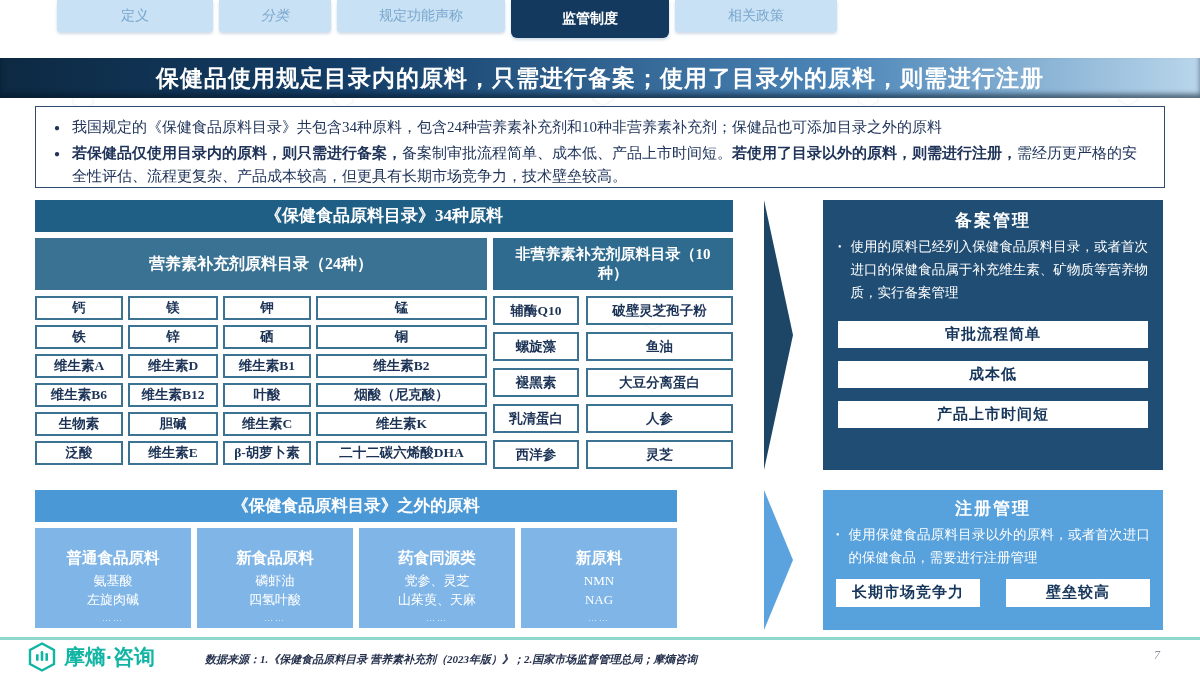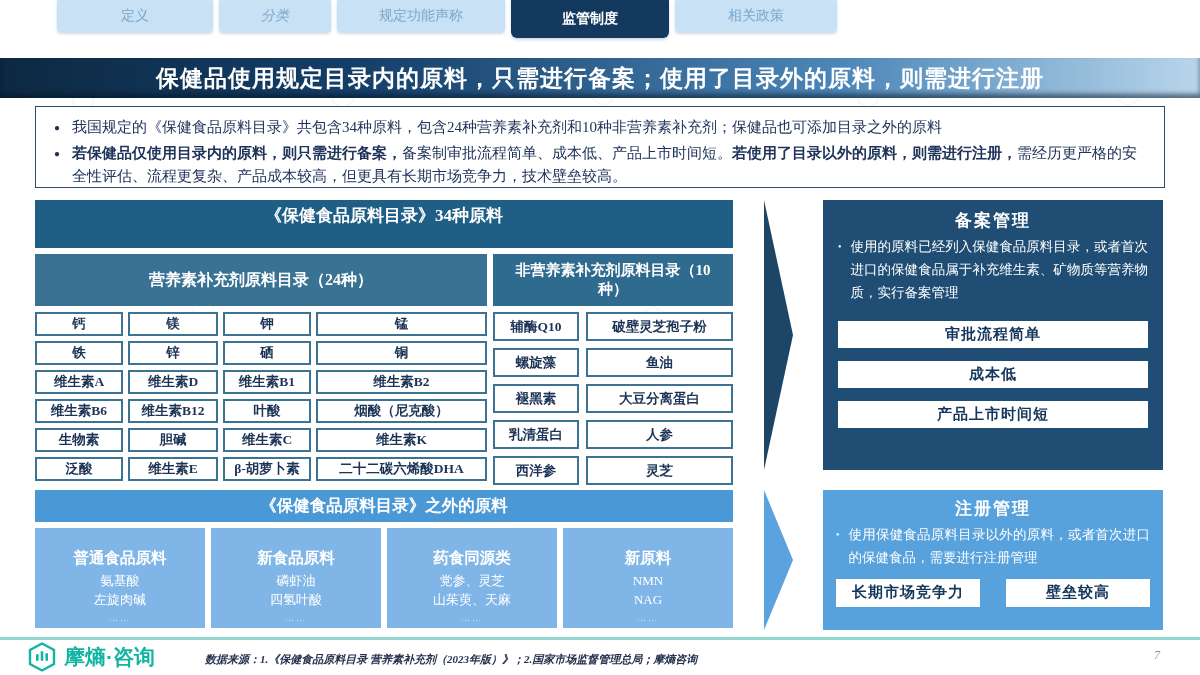--- a/index.html
+++ b/index.html
@@ -26,36 +26,36 @@
 
   
   .summary { position:absolute; left:35px; top:106px; width:1130px; height:82px;
              border:1px solid #2e4a71; background:#fff; padding:9px 20px 6px 18px; z-index:2; }
   .sum-li { display:flex; gap:12px; color:#20345a; font-size:15px; line-height:1.52; margin-bottom:3px; }
   .dot { font-size:10px; line-height:23px; }
   .b { font-weight:bold; }
 
   
   .catalog { position:absolute; left:35px; top:200px; width:698px; z-index:2; }
-  .cat-head { height:48px; line-height:32px; background:#1f5f86; color:#fff; text-align:center;
+  .cat-head { height:32px; line-height:32px; background:#1f5f86; color:#fff; text-align:center;
               font-weight:bold; font-size:17px; }
   .cat-cols { display:flex; gap:6px; margin-top:6px; }
   .ncol { width:452px; } .nncol { width:240px; }
   .subhead { height:52px; display:flex; align-items:center; justify-content:center; text-align:center;
              color:#fff; font-weight:bold; font-size:16px; padding:0 10px; }
   .subhead.nut { background:#3a7294; }
   .subhead.nn  { background:#2e6b8f; font-size:15px; }
   .ngrid { margin-top:6px; display:grid; grid-template-columns:88px 90px 88px 1fr; gap:5px; }
   .cell { height:24px; background:#fff; border:2px solid #3d7392; display:flex; align-items:center;
           justify-content:center; font-size:13.5px; font-weight:600; color:#1c3356; white-space:nowrap; }
   .nngrid { margin-top:6px; display:grid; grid-template-columns:86px 1fr; column-gap:7px; row-gap:7px;text-align:right; }
   .nngrid .cell { height:29px; }
 
   
-  .outside { position:absolute; left:35px; top:490px; width:698px; z-index:2; }
+  .outside { position:absolute; left:35px; top:490px; width:642px; z-index:2; }
   .out-head { height:32px; line-height:32px; background:#4b98d6; color:#fff; text-align:center;
               font-weight:bold; font-size:16.5px; }
   .cards { display:flex; gap:6px; margin-top:6px; }
   .card { flex:1; height:100px; background:#80b6e7; color:#fff; text-align:center;
           display:flex; flex-direction:column; padding-top:20px; }
   .card-title { font-size:15.5px; font-weight:bold; margin-bottom:3px; }
   .card-line { font-size:13px; line-height:1.45; }
   .card-more { margin-top:auto; margin-bottom:5px; font-size:9px; letter-spacing:2px; opacity:.9; }
 
   

